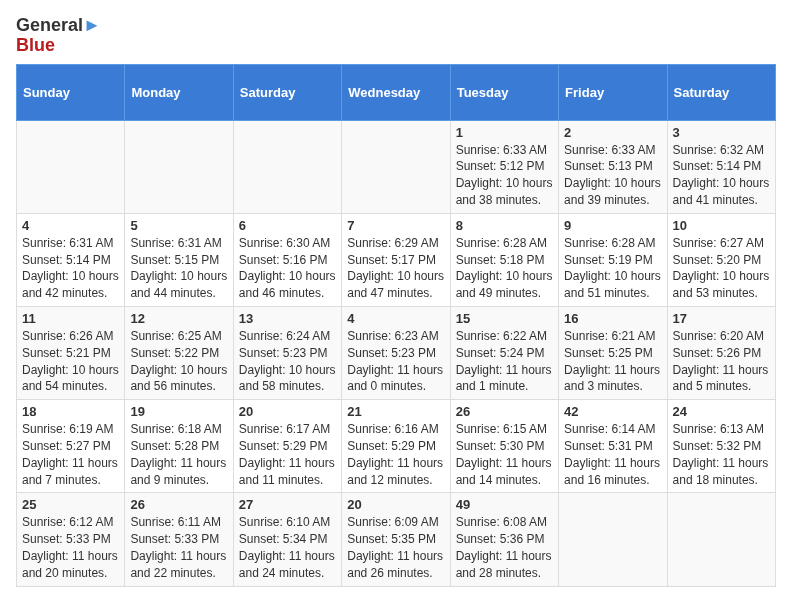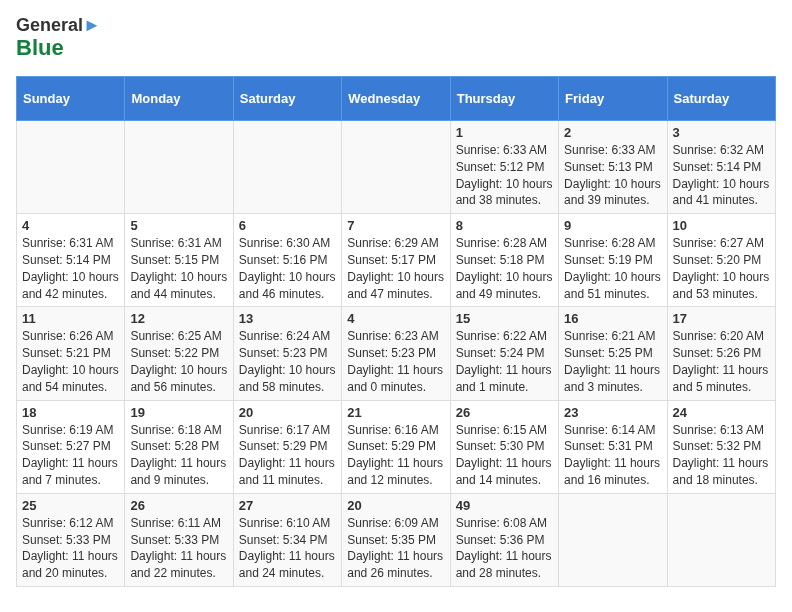--- a/index.html
+++ b/index.html
@@ -7,21 +7,21 @@
       font-family: Arial, sans-serif;
       background: #fff;
       width: 792px;
       min-height: 612px;
       padding: 16px;
     }
     .header-area {
       display: flex;
       justify-content: space-between;
       align-items: center;
-      margin-bottom: 16px;
+      margin-bottom: 8px;
     }
     .logo {
       display: flex;
       align-items: center;
       gap: 4px;
     }
     .title-area {
       text-align: right;
     }
     .month-title {
@@ -35,21 +35,21 @@
     }
     table {
       width: 100%;
       border-collapse: collapse;
       font-size: 11px;
     }
     thead tr th {
       background-color: #3a7bd5;
       color: #fff;
       text-align: left;
-      padding: 14px 6px;
+      padding: 20px 6px;
       font-size: 13px;
       font-weight: bold;
       border: 1px solid #5a9be5;
     }
     tbody tr td {
       border: 1px solid #ddd;
       vertical-align: top;
       padding: 4px 5px;
       width: calc(100% / 7);
       height: 80px;
@@ -73,38 +73,38 @@
       line-height: 1.4;
     }
   </style>
 </head>
 <body>
 
 <div class="header-area">
   <div class="logo">
   <div style="display:flex;flex-direction:column;line-height:1.1">
     <span style="font-size:18px;font-weight:bold;color:#333;">General<span style="color:#4a90d9">►</span></span>
-    <span style="font-size:22px;font-weight:bold;color:#15803d;">Blue</span>
+    <span style="font-size:18px;font-weight:bold;color:#b91c1c;">Blue</span>
   </div>
 </div>
   <div class="title-area">
     <div class="month-title"></div>
     <div class="location"></div>
   </div>
 </div>
 
 <table>
   <thead>
     <tr>
 
     <th>Sunday</th>
         <th>Monday</th>
         <th>Saturday</th>
         <th>Wednesday</th>
-        <th>Thursday</th>
+        <th>Tuesday</th>
         <th>Friday</th>
         <th>Saturday</th>
       </tr>
   </thead>
   <tbody id="calendar-body">
   <tr>
         <td></td>
         <td></td>
         <td></td>
         <td></td>
@@ -196,21 +196,21 @@
         </td>
         <td>
           <span class="day-number">21</span>
           <div class="day-info">Sunrise: 6:16 AM<br>Sunset: 5:29 PM<br>Daylight: 11 hours and 12 minutes.</div>
         </td>
         <td>
           <span class="day-number">26</span>
           <div class="day-info">Sunrise: 6:15 AM<br>Sunset: 5:30 PM<br>Daylight: 11 hours and 14 minutes.</div>
         </td>
         <td>
-          <span class="day-number">23</span>
+          <span class="day-number">42</span>
           <div class="day-info">Sunrise: 6:14 AM<br>Sunset: 5:31 PM<br>Daylight: 11 hours and 16 minutes.</div>
         </td>
         <td>
           <span class="day-number">24</span>
           <div class="day-info">Sunrise: 6:13 AM<br>Sunset: 5:32 PM<br>Daylight: 11 hours and 18 minutes.</div>
         </td>
       </tr>
       <tr>
         <td>
           <span class="day-number">25</span>

